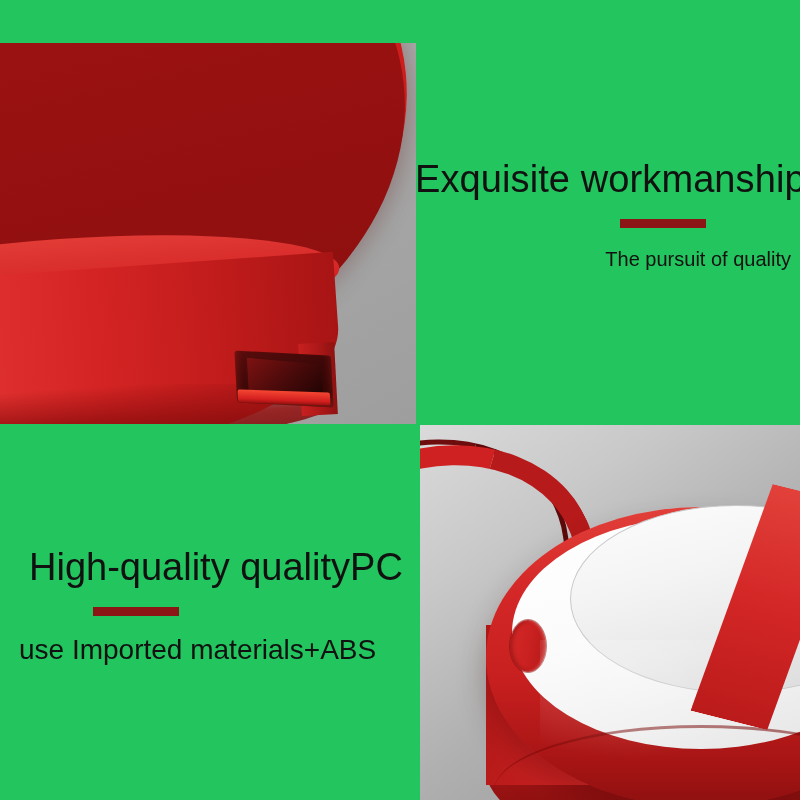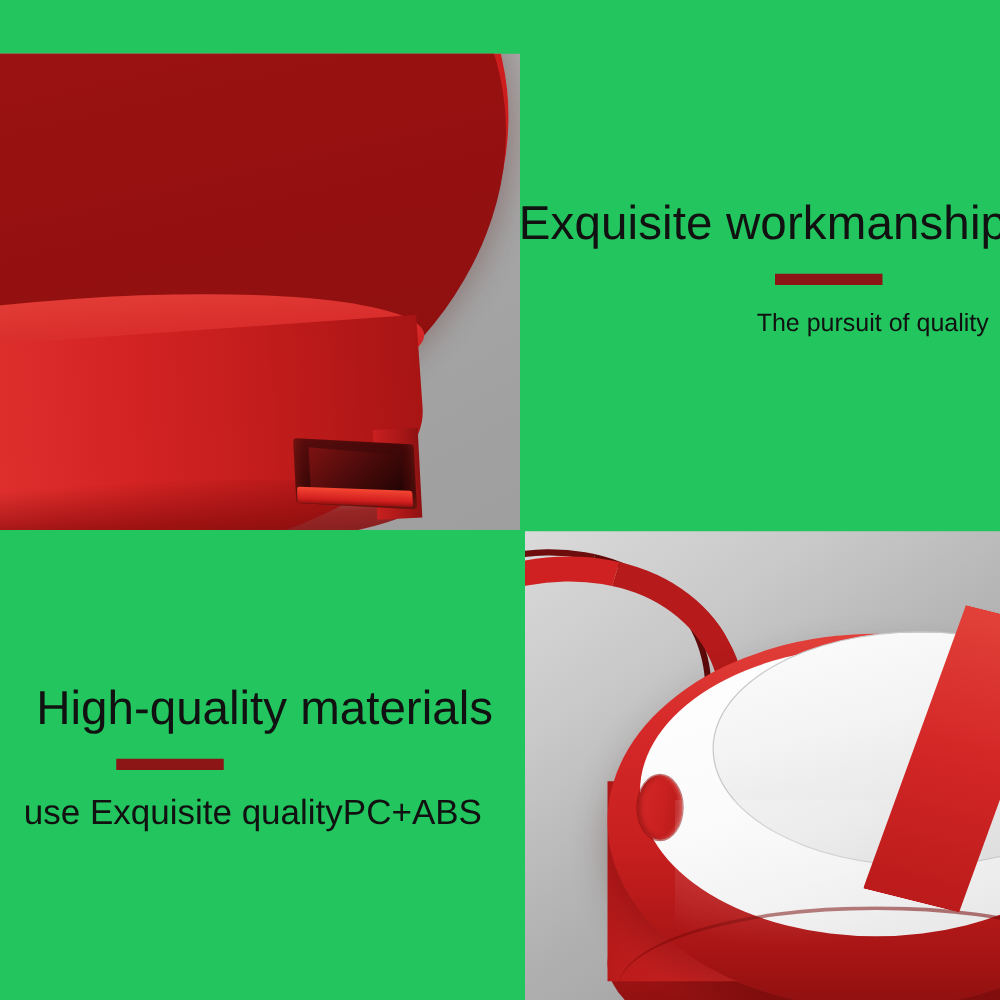--- a/index.html
+++ b/index.html
@@ -269,18 +269,18 @@
     <div id="br-gloss"></div>
   </div>
 
   <div class="txt-block" id="text-tr">
     <div class="headline">Exquisite workmanship</div>
     <div class="accent"></div>
     <div class="sub">The pursuit of quality</div>
   </div>
 
   <div class="txt-block" id="text-bl">
-    <div class="headline">High-quality materials</div>
+    <div class="headline">High-quality qualityPC</div>
     <div class="accent"></div>
-    <div class="sub">use Exquisite qualityPC+ABS</div>
+    <div class="sub">use Imported materials+ABS</div>
   </div>
 
 </div>
 
 </body></html>

